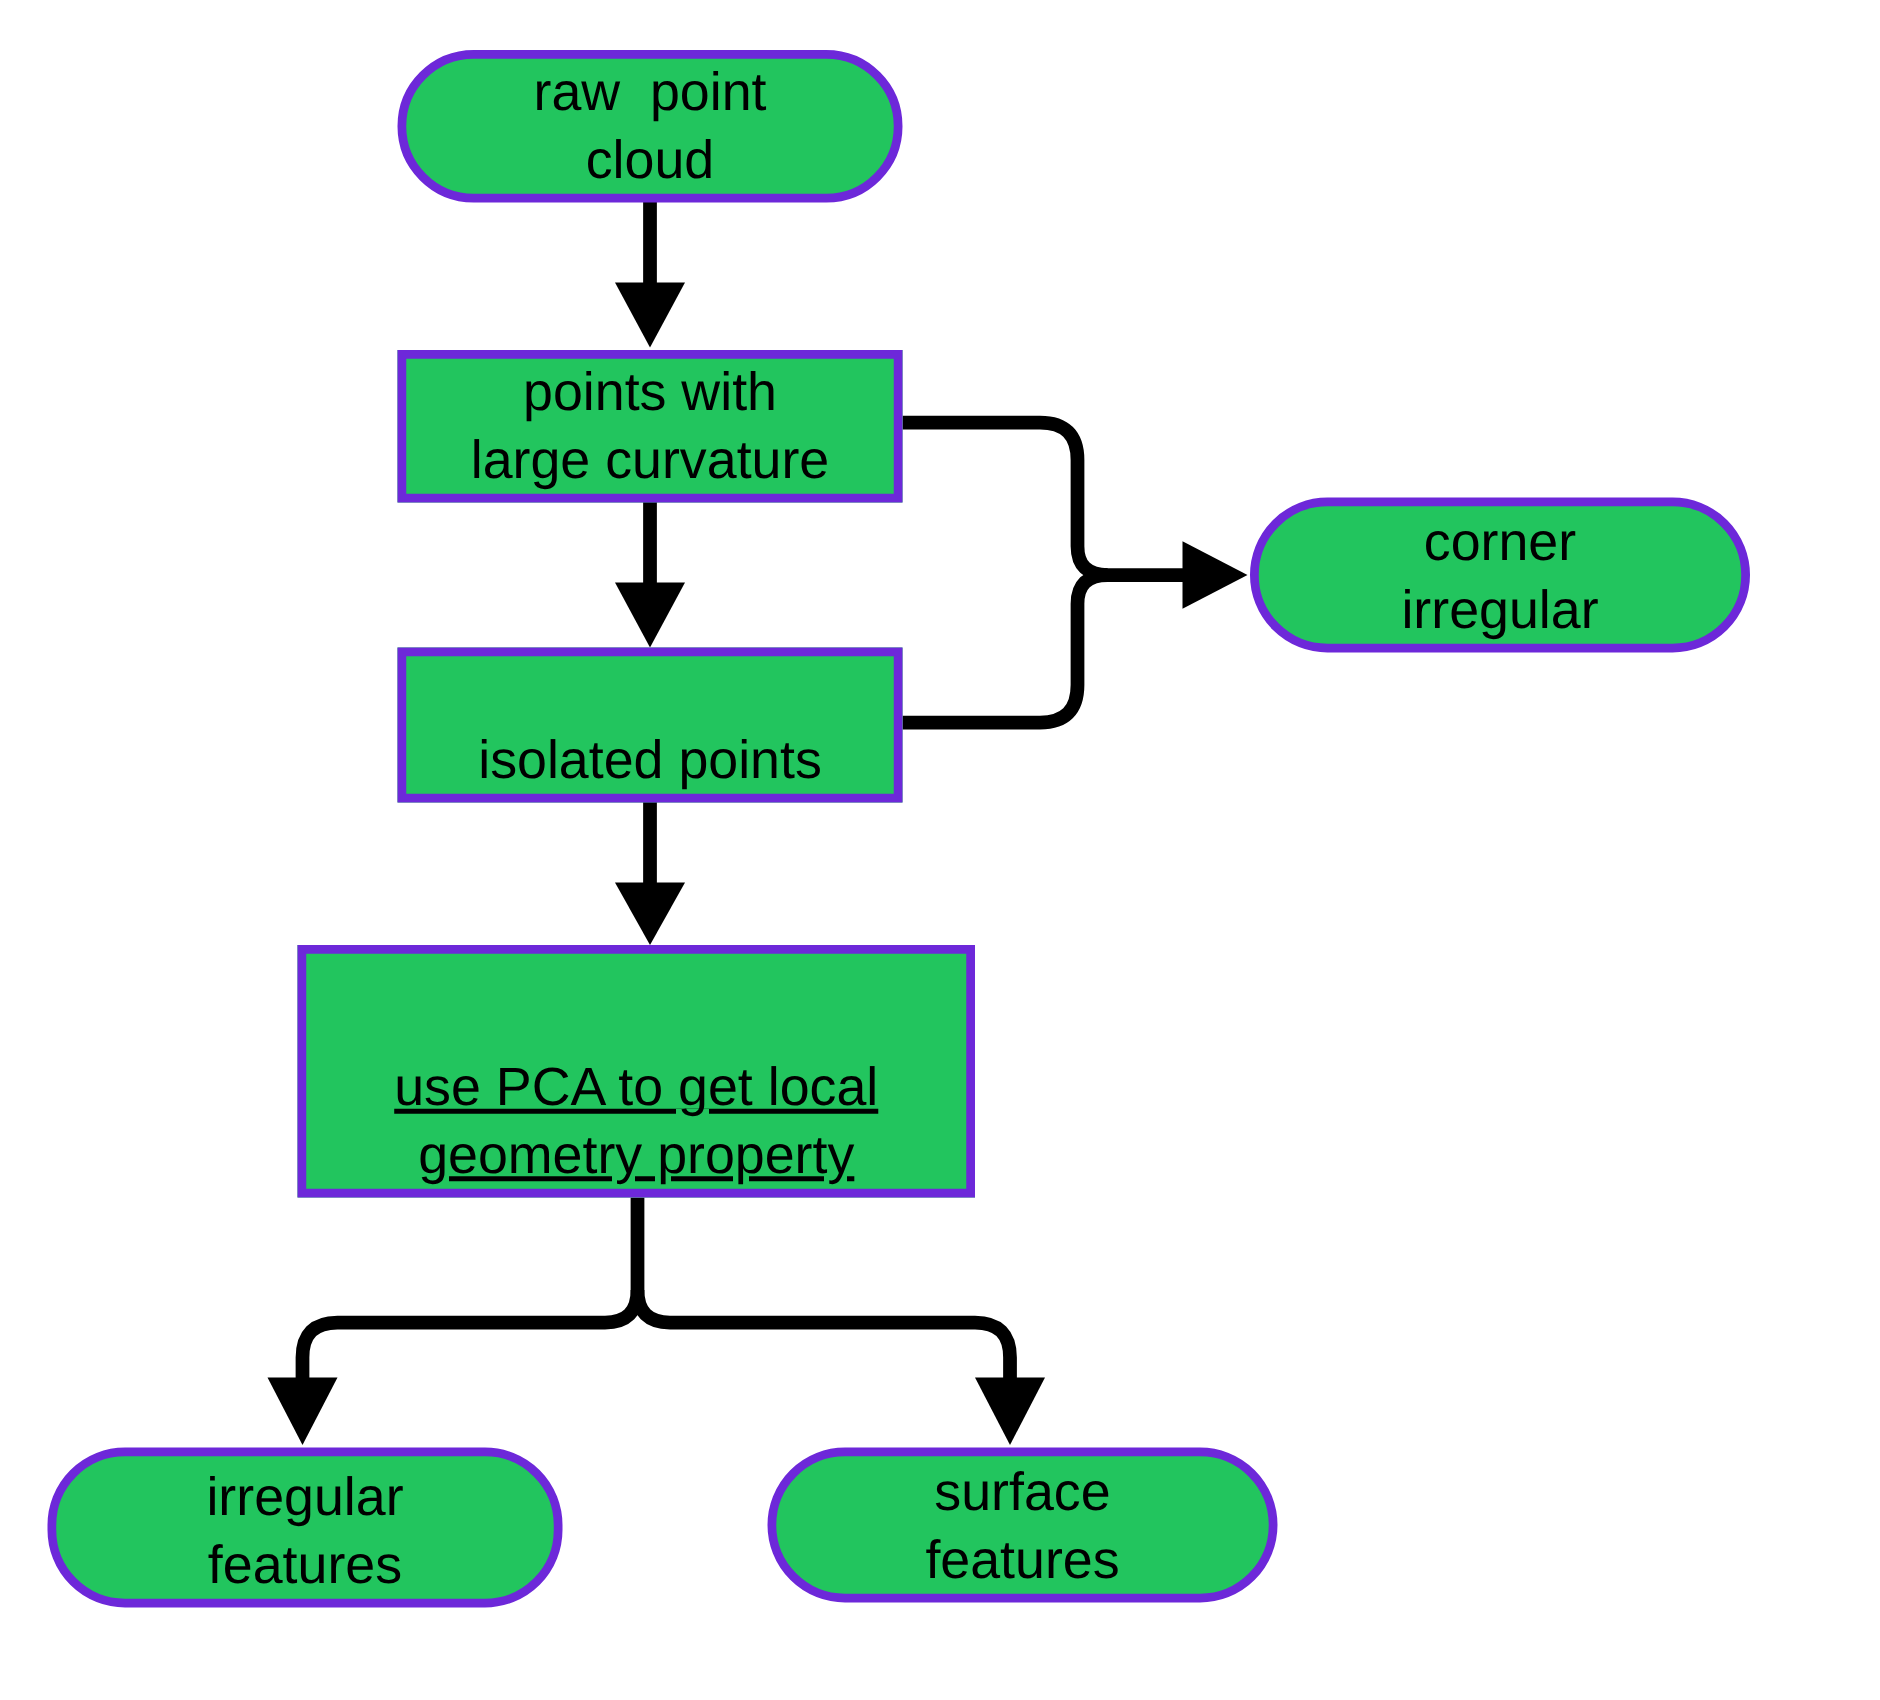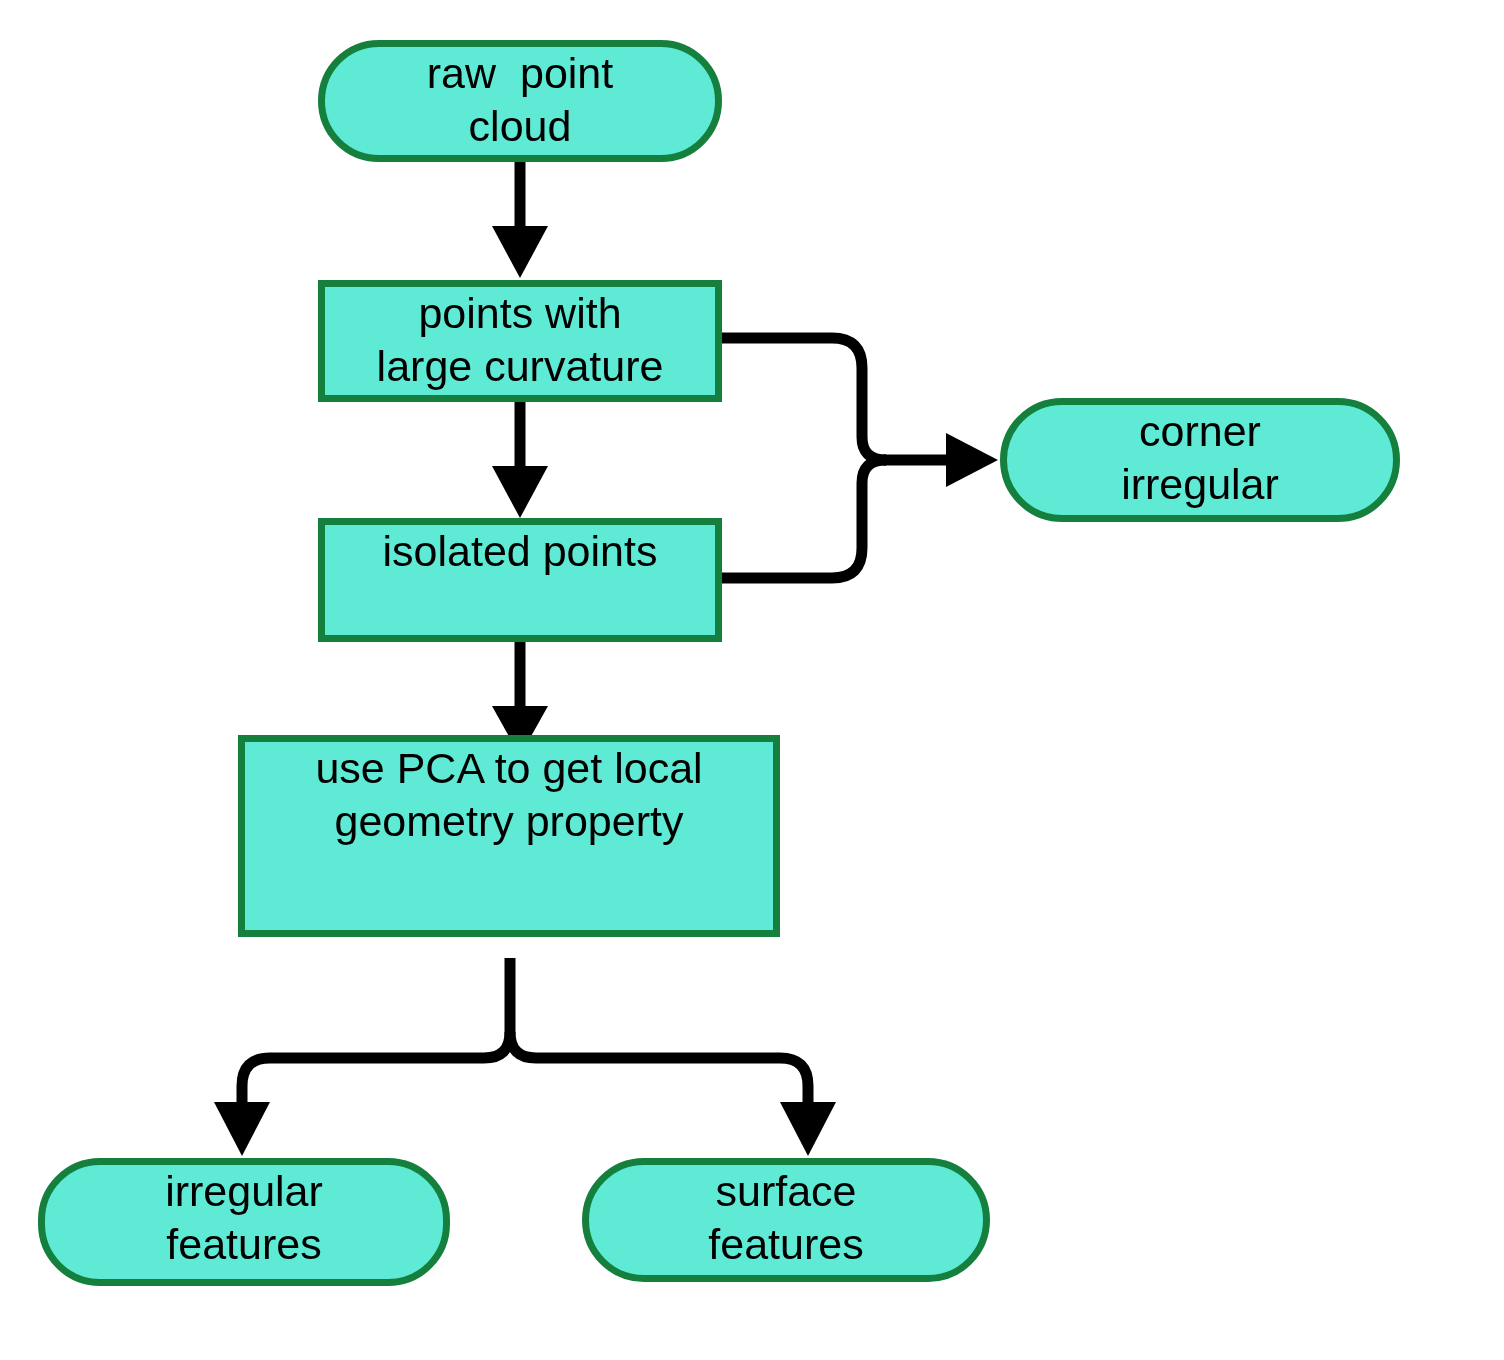--- a/index.html
+++ b/index.html
@@ -20,44 +20,44 @@
   .edges path {
     fill: none;
     stroke: #000000;
     stroke-width: 11;
     stroke-linecap: butt;
   }
   .edges polygon { fill: #000000; stroke: none; }
   .node {
     position: absolute;
     box-sizing: border-box;
-    background: #5eead4;
-    border: 7px solid #15803d;
+    background: #22c55e;
+    border: 7px solid #6d28d9;
     display: flex;
-    align-items: flex-start;
+    align-items: flex-end;
     justify-content: center;
     z-index: 1;
   }
   .node .label {
     font-size: 43px;
     line-height: 1.24;
     color: #000000;
     text-align: center;
     white-space: pre-wrap;
   }
   .stadium { border-radius: 62px; }
   .rect { border-radius: 0; }
   
   .n-raw      { left: 318px;  top: 40px;   width: 404px; height: 122px; }
   .n-curv     { left: 318px;  top: 280px;  width: 404px; height: 122px; }
   .n-isolated { left: 318px;  top: 518px;  width: 404px; height: 124px; }
   .n-corner   { left: 1000px; top: 398px;  width: 400px; height: 124px; }
-  .n-pca      { left: 238px;  top: 735px;  width: 542px; height: 202px; }
+  .n-pca      { left: 238px;  top: 756px;  width: 542px; height: 202px; text-decoration: underline; }
   .n-irreg    { left: 38px;   top: 1158px; width: 412px; height: 128px; }
-  .n-surf     { left: 582px;  top: 1158px; width: 408px; height: 124px; }
+  .n-surf     { left: 614px;  top: 1158px; width: 408px; height: 124px; }
 </style>
 </head>
 <body>
 
 <div class="canvas">
 
   <svg class="edges" viewBox="0 0 1504 1360" xmlns="http://www.w3.org/2000/svg">
 
     <path d="M520 158 L520 232"></path>
     <polygon points="492,226 548,226 520,278"></polygon>

